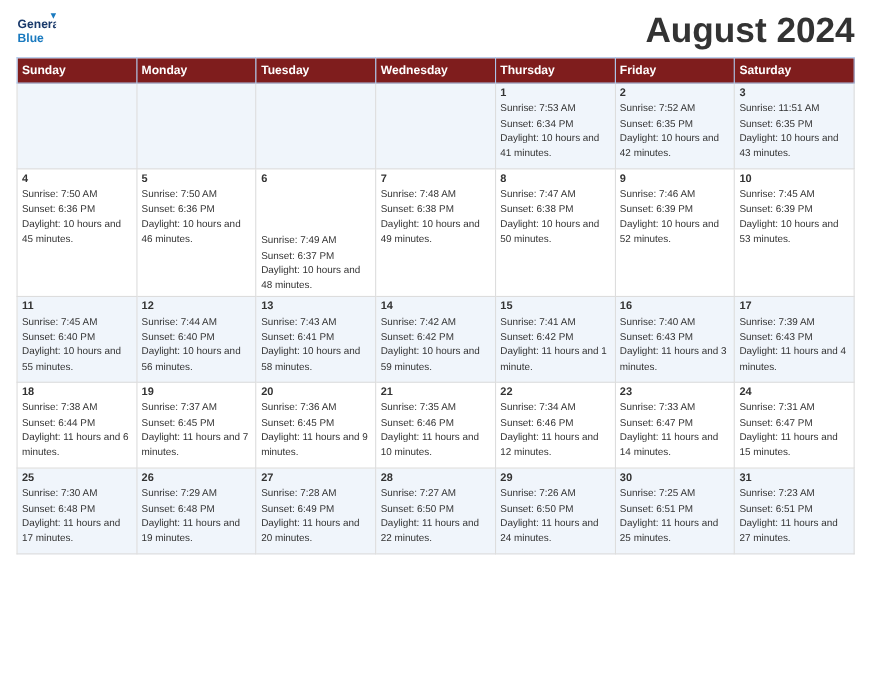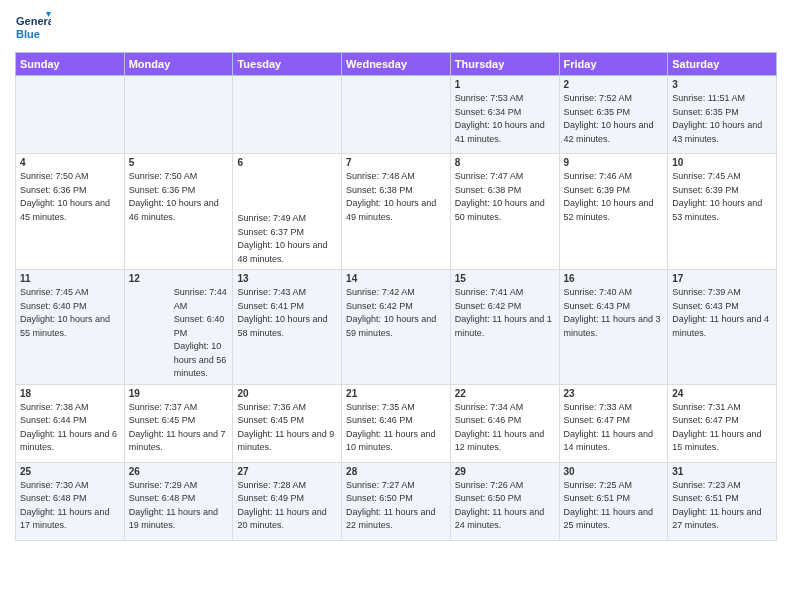--- a/index.html
+++ b/index.html
@@ -37,21 +37,21 @@
     .subtitle {
       font-size: 14px;
       color: #555;
     }
     table {
       width: 100%;
       border-collapse: collapse;
       table-layout: fixed;
     }
     thead tr th {
-      background-color: #8b5cf6;
+      background-color: #7f1d1d;
       color: #fff;
       font-size: 11px;
       font-weight: bold;
       padding: 5px 4px;
       text-align: left;
       border: 1px solid #aac4e8;
     }
     tbody tr td {
       font-size: 9px;
       color: #333;
@@ -82,20 +82,21 @@
 <div class="container">
   <div class="header-row">
     <div class="logo">
     <svg width="36" height="36" viewBox="0 0 36 36">
       <text x="1" y="15" font-size="11" font-weight="bold" font-family="Arial" fill="#1a3a6b">General</text>
       <text x="1" y="28" font-size="11" font-weight="bold" font-family="Arial" fill="#1a7abf">Blue</text>
       <polygon points="31,2 36,2 33.5,7" fill="#1a7abf"></polygon>
     </svg>
   </div>
     <div class="title-section">
+      <div class="main-title">August 2024</div>
     </div>
   </div>
 
   <table>
     <thead>
       <tr>
       <th>Sunday</th>
           <th>Monday</th>
           <th>Tuesday</th>
           <th>Wednesday</th>
@@ -175,21 +176,21 @@
         </tr>
         <tr>
           <td>
             <span class="day-num">11</span>
             <div class="day-info" style="white-space: pre-line;">Sunrise: 7:45 AM
 Sunset: 6:40 PM
 Daylight: 10 hours and 55 minutes.</div>
           </td>
           <td>
             <span class="day-num">12</span>
-            <div class="day-info" style="white-space: pre-line; margin-left: 45px;">Sunrise: 7:44 AM
+            <div class="day-info" style="white-space: pre-line;">Sunrise: 7:44 AM
 Sunset: 6:40 PM
 Daylight: 10 hours and 56 minutes.</div>
           </td>
           <td>
             <span class="day-num">13</span>
             <div class="day-info" style="white-space: pre-line;">Sunrise: 7:43 AM
 Sunset: 6:41 PM
 Daylight: 10 hours and 58 minutes.</div>
           </td>
           <td>

